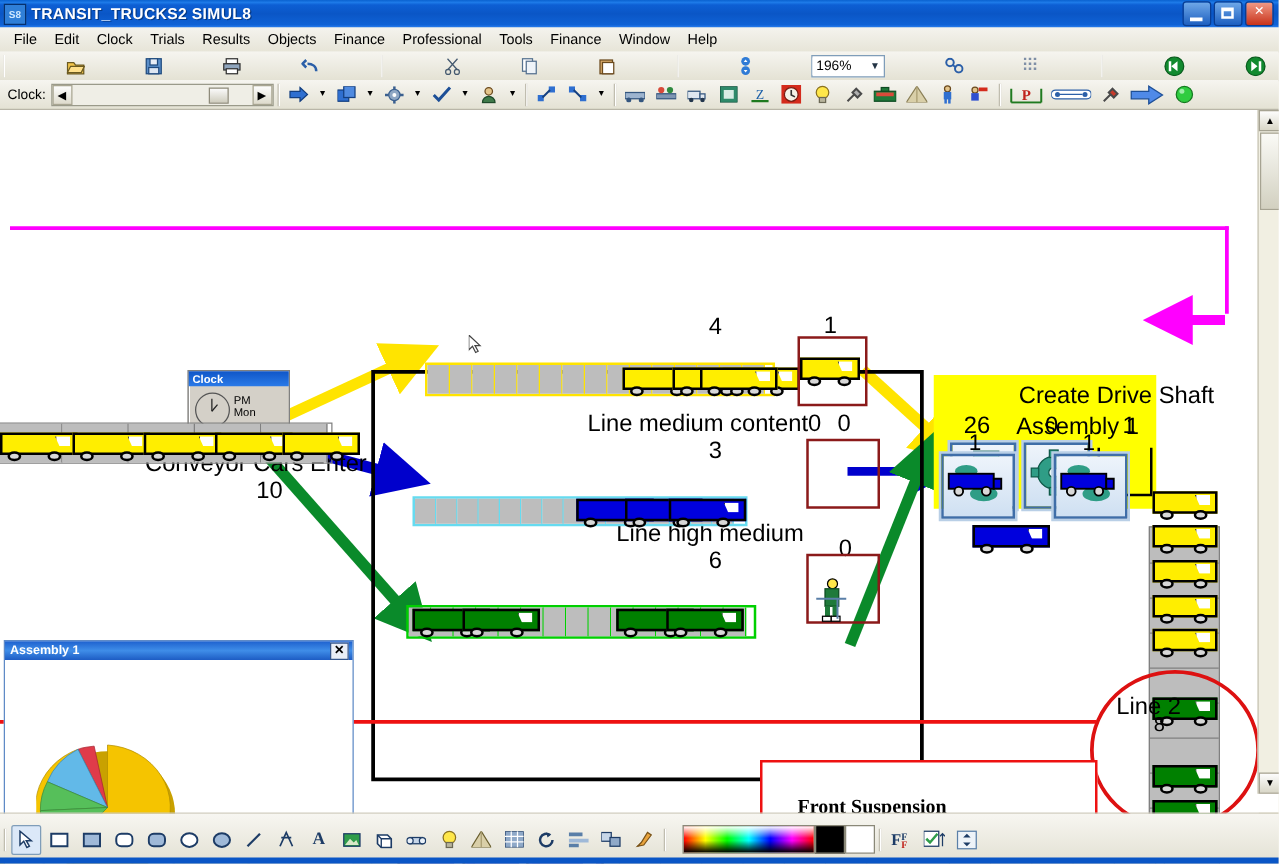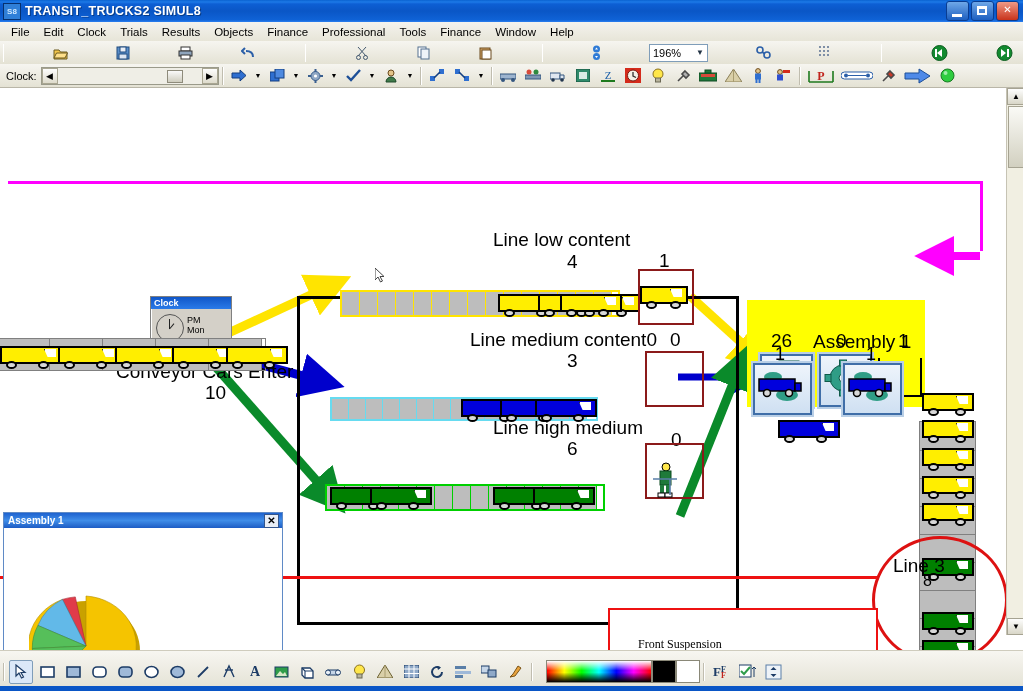--- a/index.html
+++ b/index.html
@@ -615,35 +615,35 @@
 
       <div class="blackbox"></div>
 
       <svg style="position:absolute;left:375px;top:92px" width="12" height="16">
         <path d="M0,0 L0,12 L3,9 L5.5,14 L7.5,13 L5,8.5 L9,8.5 z" fill="#fff" stroke="#444" stroke-width="1"></path>
       </svg>
 
       <div class="lbl lbl-big" style="left:116px;top:185px;">Conveyor Cars Enter</div>
       <div class="lbl lbl-num" style="left:205px;top:206px;">10</div>
 
-      <div class="lbl lbl-big" style="left:493px;top:53px;">Line low content</div>
       <div class="lbl lbl-num" style="left:567px;top:75px;">4</div>
 
       <div class="lbl lbl-big" style="left:470px;top:153px;">Line medium content0</div>
       <div class="lbl lbl-num" style="left:567px;top:174px;">3</div>
 
       <div class="lbl lbl-big" style="left:493px;top:241px;">Line high medium</div>
       <div class="lbl lbl-num" style="left:567px;top:262px;">6</div>
 
       <div class="lbl" style="left:659px;top:74px;font-size:19px;">1</div>
       <div class="lbl" style="left:670px;top:153px;font-size:19px;">0</div>
       <div class="lbl" style="left:671px;top:253px;font-size:19px;">0</div>
 
 
       <div class="createpanel">
+        <div class="lbl lbl-big" style="left:68px;top:6px;white-space:nowrap">Create Drive Shaft</div>
         <div class="lbl" style="left:24px;top:30px;font-size:19px;">26</div>
         <div class="lbl" style="left:89px;top:30px;font-size:19px;">0</div>
         <div class="lbl" style="left:151px;top:30px;font-size:19px;">1</div>
         <div class="wsicon" style="left:13px;top:54px">
           <svg width="44" height="44">
               <rect x="5" y="12" width="20" height="20" fill="#2f9d86" stroke="#0f5a49"></rect>
               <rect x="17" y="5" width="20" height="20" fill="#3fb49b" stroke="#0f5a49"></rect>
               <rect x="13" y="19" width="20" height="20" fill="#2f9d86" stroke="#0f5a49"></rect>
             </svg>
         </div>
@@ -930,27 +930,27 @@
           <div class="wh b" style="left:33px"></div>
         </div>
       <div class="truck t-green" style="left:922px;top:460px;width:52px">
           <div class="body" style="width:52px"></div>
           <div class="cabwin"></div>
           <div class="wh a"></div>
           <div class="wh b" style="left:33px"></div>
         </div>
 
       <div class="circle-red" style="left:872px;top:360px;width:130px;height:122px;"></div>
-      <div class="lbl" style="left:893px;top:379px;font-size:19px;">Line 3</div>
+      <div class="lbl" style="left:893px;top:379px;font-size:19px;">Line 2</div>
       <div class="lbl" style="left:923px;top:396px;font-size:16px;">8</div>
 
       <div class="redrule" style="left:0px;top:400px;width:877px;"></div>
 
       <div class="notebox" style="left:608px;top:432px;width:266px;height:55px;">
-        <div class="lbl lbl-serif" style="left:28px;top:27px;font-size:12px;">Front Suspension</div>
+        <div class="lbl lbl-serif" style="left:28px;top:27px;font-size:16px;font-weight:bold;">Front Suspension</div>
       </div>
 
       <div class="queue q-gray" style="left:0px;top:502px;width:932px;height:33px;">
         <div class="cell" style="width:33px;height:100%"></div>
           <div class="cell" style="width:33px;height:100%"></div>
         <div class="cell" style="width:33px;height:100%"></div>
           <div class="cell" style="width:33px;height:100%"></div>
         <div class="cell" style="width:33px;height:100%"></div>
           <div class="cell" style="width:33px;height:100%"></div>
         <div class="cell" style="width:33px;height:100%"></div>

